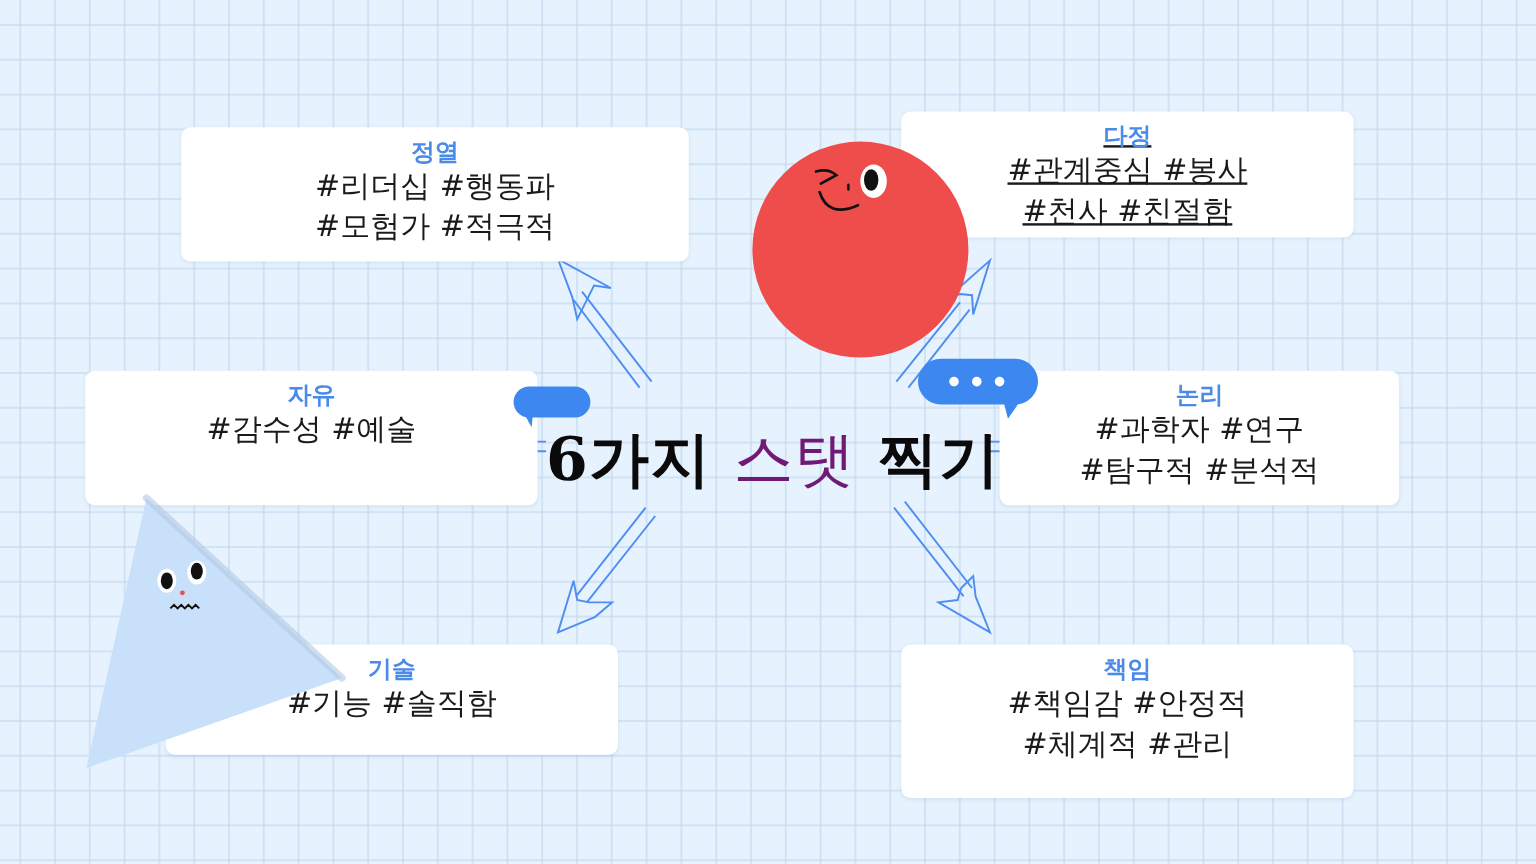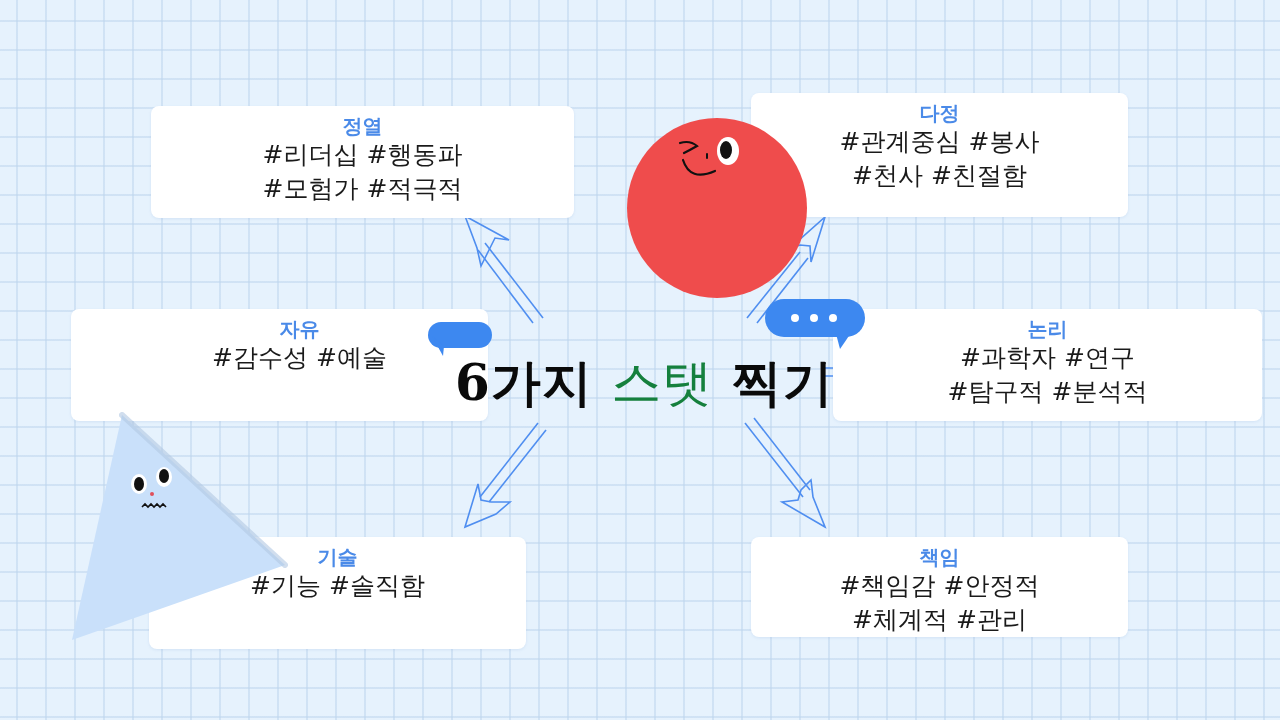--- a/index.html
+++ b/index.html
@@ -14,33 +14,33 @@
     font-family:"DejaVu Sans", "Liberation Sans", sans-serif;
   }
   .card {
     position:absolute; background:#ffffff; border-radius:8px;
     box-shadow:0 1px 3px rgba(120,160,210,0.18);
     text-align:center; color:#1a1a1a;
   }
   .card .title { color:#4a8ae8; font-weight:bold; font-size:20px; line-height:24px; margin-top:8px; }
   .card .tags { font-size:25px; line-height:34px; }
   #c-passion { left:151px; top:106px; width:423px; height:112px; }
-  #c-kind { left:751px; top:93px; width:377px; height:124px; }
-  #c-free { left:71px; top:309px; width:377px; height:112px;padding-left:40px; }
-  #c-logic { left:833px; top:309px; width:429px; height:112px; }
-  #c-skill { left:149px; top:537px; width:377px; height:112px; }
-  #c-resp { left:751px; top:537px; width:377px; height:100px; }
+  #c-kind { left:751px; top:93px; width:377px; height:105px;text-decoration:underline; }
+  #c-free { left:71px; top:309px; width:377px; height:112px; }
+  #c-logic { left:833px; top:309px; width:333px; height:112px; }
+  #c-skill { left:138px; top:537px; width:377px; height:92px; }
+  #c-resp { left:751px; top:537px; width:377px; height:128px; }
 
   #center-title {
     position:absolute; left:455px; top:348px; width:370px; height:70px;
     font-family:"DejaVu Serif", "Liberation Serif", serif;
     font-weight:bold; font-size:50px; line-height:70px; letter-spacing:1px;
     color:#0a0a0a; white-space:nowrap; text-align:center;
   }
-  #center-title .accent { color:#15803d; font-weight:normal; }
+  #center-title .accent { color:#701a75; font-weight:normal; }
 
   svg.overlay { position:absolute; left:0; top:0; }
 </style>
 </head>
 <body>
 
 <svg class="overlay" width="1280" height="720">
   <g fill="none" stroke="#4f8ef0" stroke-width="1.6" stroke-linejoin="miter">
 
     <g>

